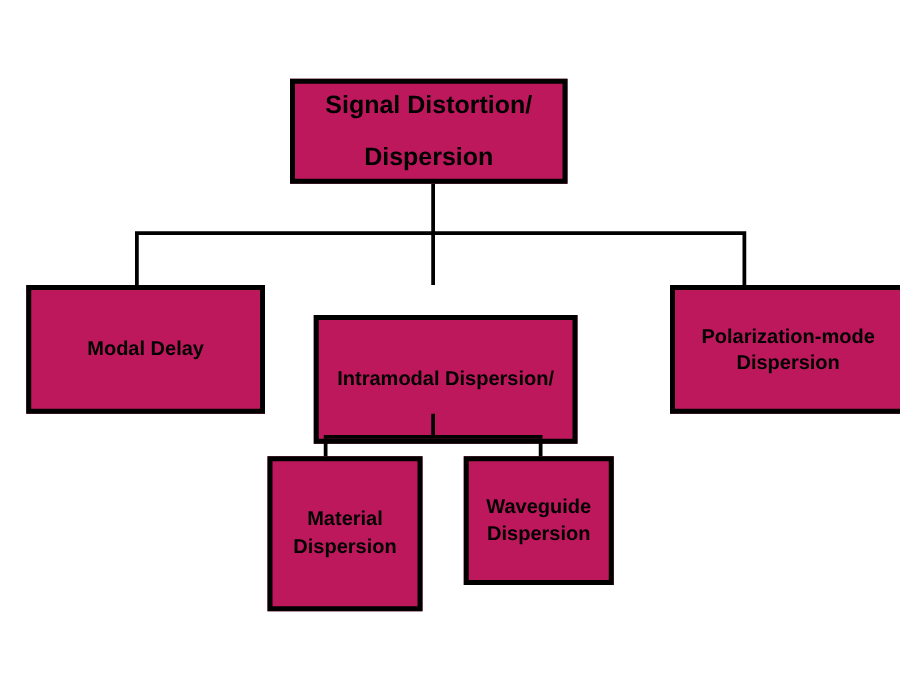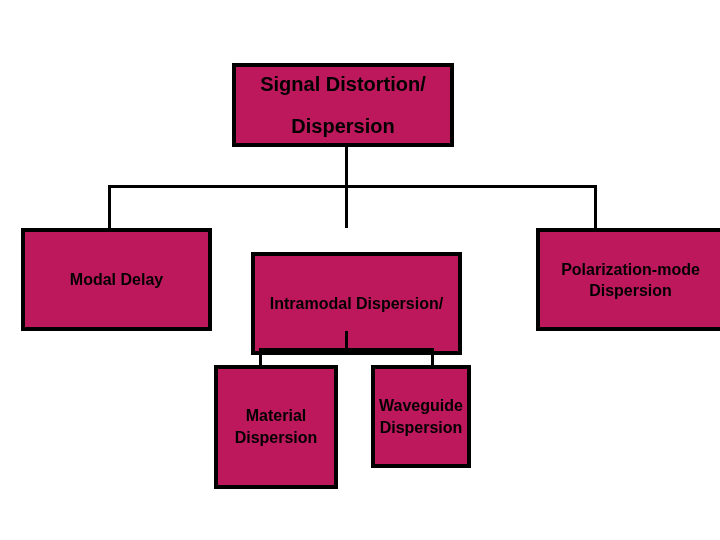--- a/index.html
+++ b/index.html
@@ -33,21 +33,21 @@
   .node-root        { left: 232px; top: 63px;  width: 222px; height: 84px;  font-size: 20px; }
   .node-root .tline { line-height: 42px; }
   .node-intermodal  { left: 21px;  top: 228px; width: 191px; height: 103px; font-size: 16px; }
   .node-intermodal .tline { line-height: 20px; }
   .node-intramodal  { left: 251px; top: 228px; width: 211px; height: 103px; font-size: 16px; margin-top: 24px; }
   .node-intramodal .tline { line-height: 31px; }
   .node-polarization{ left: 502px; top: 228px; width: 189px; height: 103px; font-size: 16px; margin-left: 34px; }
   .node-polarization .tline { line-height: 21px; }
   .node-material    { left: 214px; top: 365px; width: 124px; height: 124px; font-size: 16px; }
   .node-material .tline { line-height: 22px; }
-  .node-waveguide   { left: 371px; top: 365px; width: 100px; height: 103px; font-size: 16px; }
+  .node-waveguide   { left: 371px; top: 365px; width: 120px; height: 103px; font-size: 16px; }
   .node-waveguide .tline { line-height: 22px; }
 
   
   .conn { position: absolute; background: #000000; }
   .c-root-drop      { left: 345px; top: 147px; width: 3px;   height: 81px; }
   .c-branch-h       { left: 108px; top: 185px; width: 489px; height: 3px; }
   .c-left-drop      { left: 108px; top: 188px; width: 3px;   height: 40px; }
   .c-right-drop     { left: 594px; top: 188px; width: 3px;   height: 40px; }
   .c-mid-stub       { left: 345px; top: 331px; width: 3px;   height: 17px; }
   .c-sub-branch-h   { left: 259px; top: 348px; width: 175px; height: 3px; }

